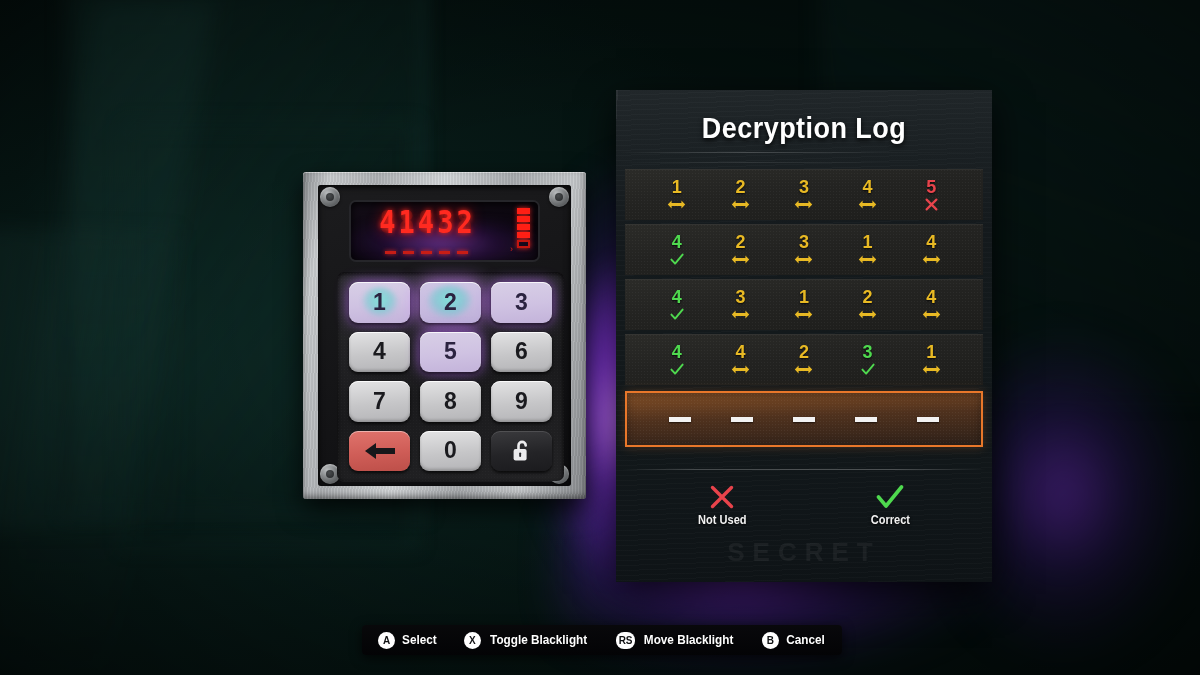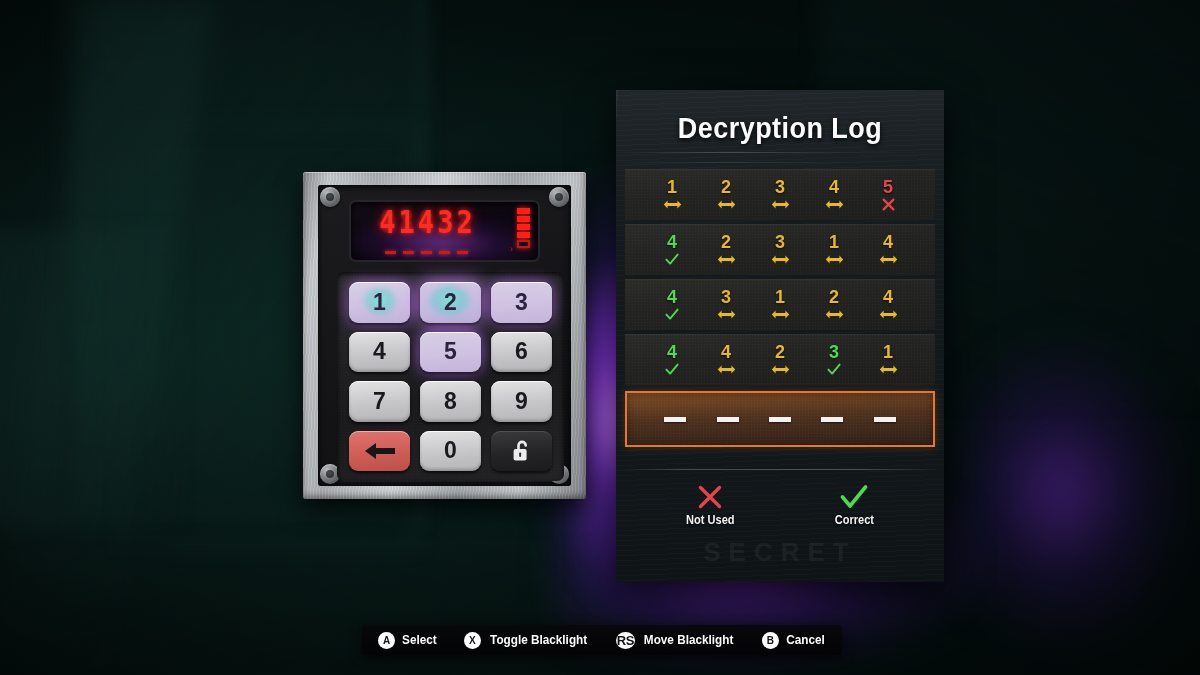--- a/index.html
+++ b/index.html
@@ -194,21 +194,21 @@
   }
   .key.unlock {
     background:linear-gradient(175deg,#3a3a3d,#242427 55%,#1b1b1e);
     box-shadow:0 2px 3px rgba(0,0,0,.7), inset 0 1px 0 rgba(255,255,255,.12);
     color:#e6e6e8;
   }
   .key .glyph { position:relative; z-index:3; display:flex; align-items:center; justify-content:center; }
 
   
   #log-panel {
-    position:absolute; left:616px; top:90px; width:328px; height:492px;
+    position:absolute; left:616px; top:90px; width:376px; height:492px;
     background:
       linear-gradient(178deg,#22282b 0%,#1b2124 14%,#141a1d 30%,#12181b 70%,#0e1316 100%);
     box-shadow:0 12px 36px rgba(0,0,0,.8);
     overflow:hidden;
   }
   #log-panel::before{
     content:""; position:absolute; inset:0; pointer-events:none;
     background:
       linear-gradient(93deg, rgba(255,255,255,.05) 0 2px, rgba(0,0,0,0) 2px 100%) ,
       repeating-linear-gradient(178deg, rgba(255,255,255,.018) 0 1px, rgba(0,0,0,.02) 1px 5px);
@@ -306,21 +306,21 @@
   }
   .ctrl { display:flex; align-items:center; gap:6px; }
   .ctrl .badge {
     width:17px; height:17px; border-radius:50%;
     background:#ffffff; color:#111214;
     font-size:10px; font-weight:700;
     display:flex; align-items:center; justify-content:center;
     font-family:"Liberation Sans", sans-serif;
     flex:0 0 auto;
   }
-  .ctrl .badge.wide { width:19px; font-size:13px; letter-spacing:-.4px; }
+  .ctrl .badge.wide { width:19px; font-size:10px; letter-spacing:-.4px;border-radius:8px; }
   .ctrl .ctrl-label {
     color:#ffffff; font-size:12.5px; font-weight:700;
     font-family:"Liberation Sans", sans-serif;
     text-shadow:0 1px 2px rgba(0,0,0,.9);
     transform:scaleX(.94); white-space:nowrap;
   }
 </style>
 </head>
 <body>
 

